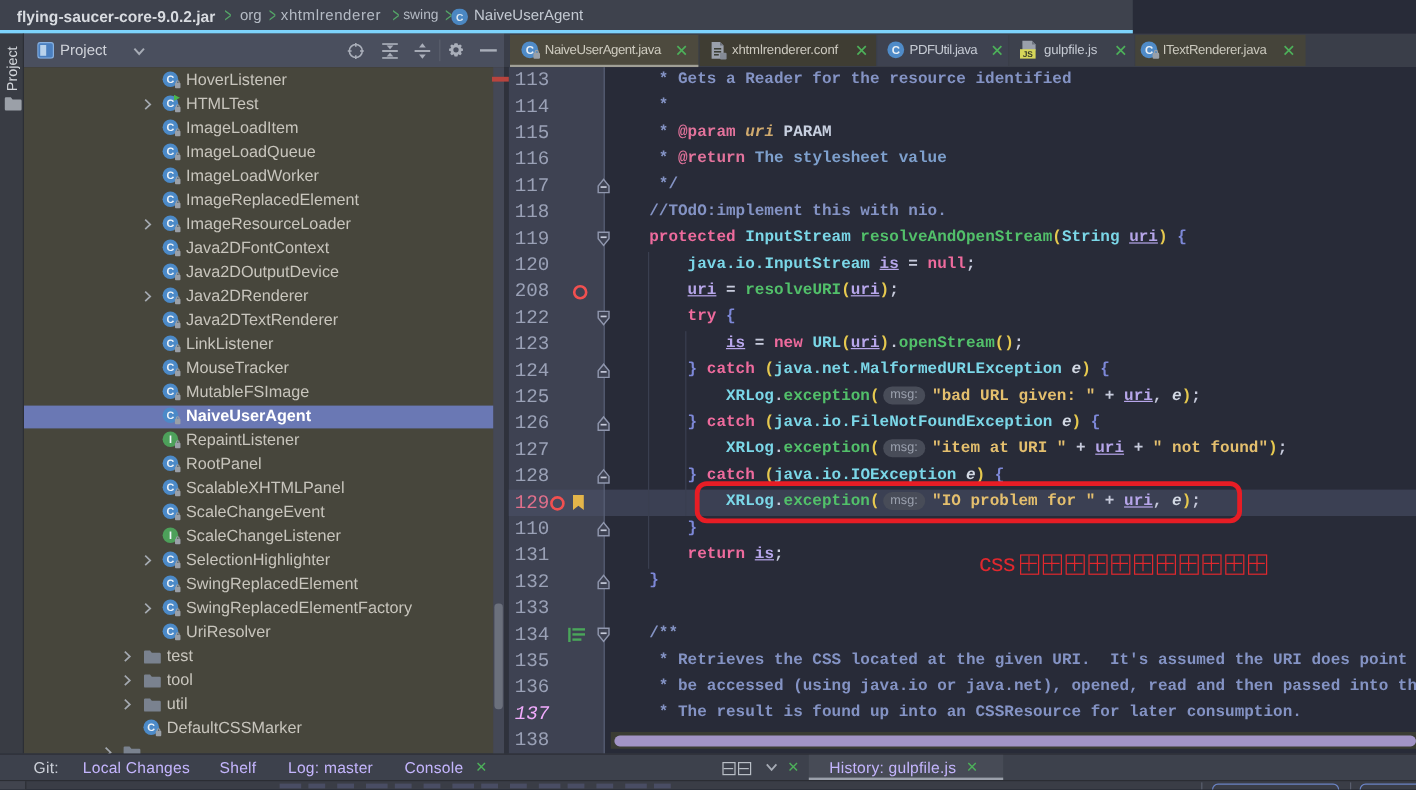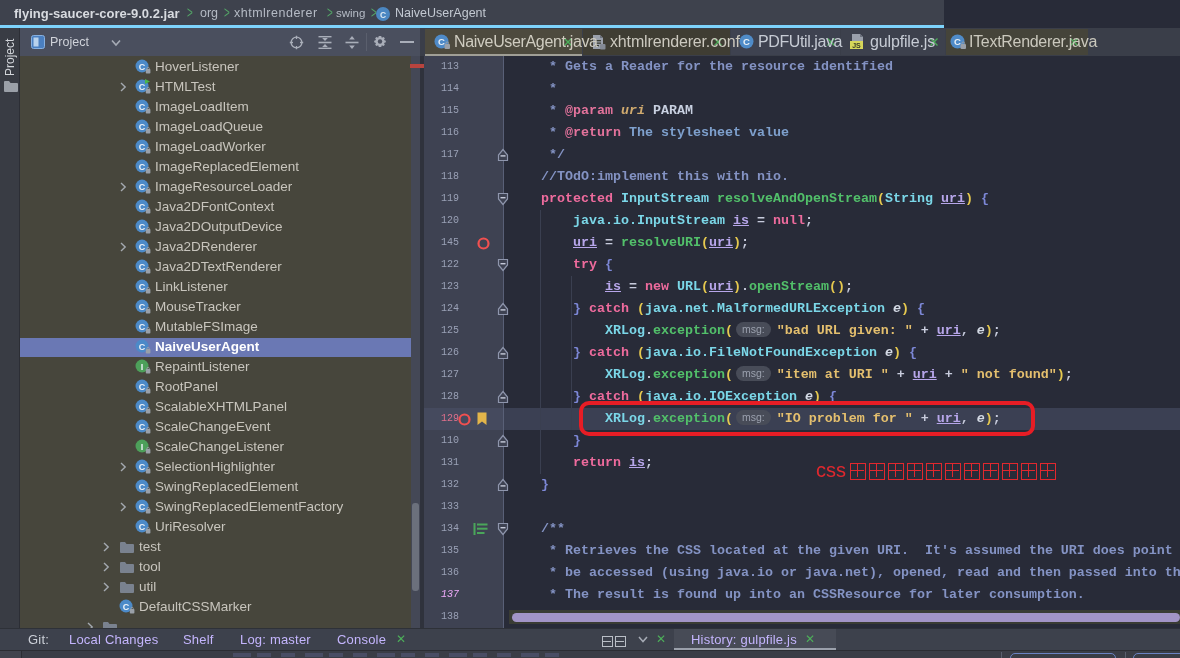--- a/index.html
+++ b/index.html
@@ -18,28 +18,28 @@
 
 
 #phead { left:20px; top:28px; width:400px; height:28px; background:#4a4f5e; }
 #ptree { left:20px; top:56px; width:400px; height:572px; background:#47463c; overflow:hidden; }
 .trow { position:absolute; left:0; width:400px; height:20px; line-height:20px; font-size:13.5px; color:#c8c5bd; white-space:nowrap; }
 .trow .lbl { position:absolute; top:0; }
 #psel { left:20px; top:338px; width:392px; height:19px; background:#6a78b4; }
 
 
 #tabbar { left:420px; top:28px; width:760px; height:28px; background:#3a3e49; }
-.tab { position:absolute; top:29px; height:26px; line-height:26px; font-size:16px; letter-spacing:-0.15px; white-space:nowrap; z-index:3; }
+.tab { position:absolute; top:29px; height:26px; line-height:26px; font-size:11px; letter-spacing:-0.15px; white-space:nowrap; z-index:3; }
 
 
 #gutter { left:424px; top:56px; width:80px; height:572px; background:#3e4252; }
 #gedge  { left:420px; top:56px; width:4px; height:572px; background:#2f323c; }
 #code   { left:504px; top:56px; width:676px; height:572px; background:#282b38; overflow:hidden; }
 #foldline { left:503px; top:56px; width:1px; height:572px; background:#596077; }
-.ln { position:absolute; left:429px; width:30px; height:22px; line-height:22px; font-family:"Liberation Mono", monospace; font-size:10px; color:#9aa1b6;margin-left:12px; }
+.ln { position:absolute; left:429px; width:30px; height:22px; line-height:22px; font-family:"Liberation Mono", monospace; font-size:16px; color:#9aa1b6; }
 .cl { position:absolute; left:5px; height:22px; line-height:22px; font-family:"Liberation Mono", monospace; font-size:13.333px; font-weight:bold; white-space:pre; color:#c7cbdc; }
 .c  { color:#8493c4; }
 .tg { color:#e3739c;text-align:center; }
 .pi { color:#d0aa6e; font-style:italic; }
 .pd { color:#c8d0e0; }
 .bl { color:#7ea0cd; }
 .k  { color:#ee6b9d; }
 .t  { color:#7bd7e8; }
 .m  { color:#52c06a; }
 .v  { color:#b7a6ea; text-decoration:underline; }
@@ -505,21 +505,21 @@
   </div>
 <div id="gutterlines">
     <div class="ln abs" style="top:56px;color:#9aa1b6;">113</div>
 <div class="ln abs" style="top:78px;color:#9aa1b6;">114</div>
 <div class="ln abs" style="top:100px;color:#9aa1b6;">115</div>
 <div class="ln abs" style="top:122px;color:#9aa1b6;">116</div>
 <div class="ln abs" style="top:144px;color:#9aa1b6;">117</div>
 <div class="ln abs" style="top:166px;color:#9aa1b6;">118</div>
 <div class="ln abs" style="top:188px;color:#9aa1b6;">119</div>
 <div class="ln abs" style="top:210px;color:#9aa1b6;">120</div>
-<div class="ln abs" style="top:232px;color:#9aa1b6;">145</div>
+<div class="ln abs" style="top:232px;color:#9aa1b6;">208</div>
 <div class="ln abs" style="top:254px;color:#9aa1b6;">122</div>
 <div class="ln abs" style="top:276px;color:#9aa1b6;">123</div>
 <div class="ln abs" style="top:298px;color:#9aa1b6;">124</div>
 <div class="ln abs" style="top:320px;color:#9aa1b6;">125</div>
 <div class="ln abs" style="top:342px;color:#9aa1b6;">126</div>
 <div class="ln abs" style="top:364px;color:#9aa1b6;">127</div>
 <div class="ln abs" style="top:386px;color:#9aa1b6;">128</div>
 <div class="ln abs" style="top:408px;color:#e0708c;">129</div>
 <div class="ln abs" style="top:430px;color:#9aa1b6;">110</div>
 <div class="ln abs" style="top:452px;color:#9aa1b6;">131</div>

